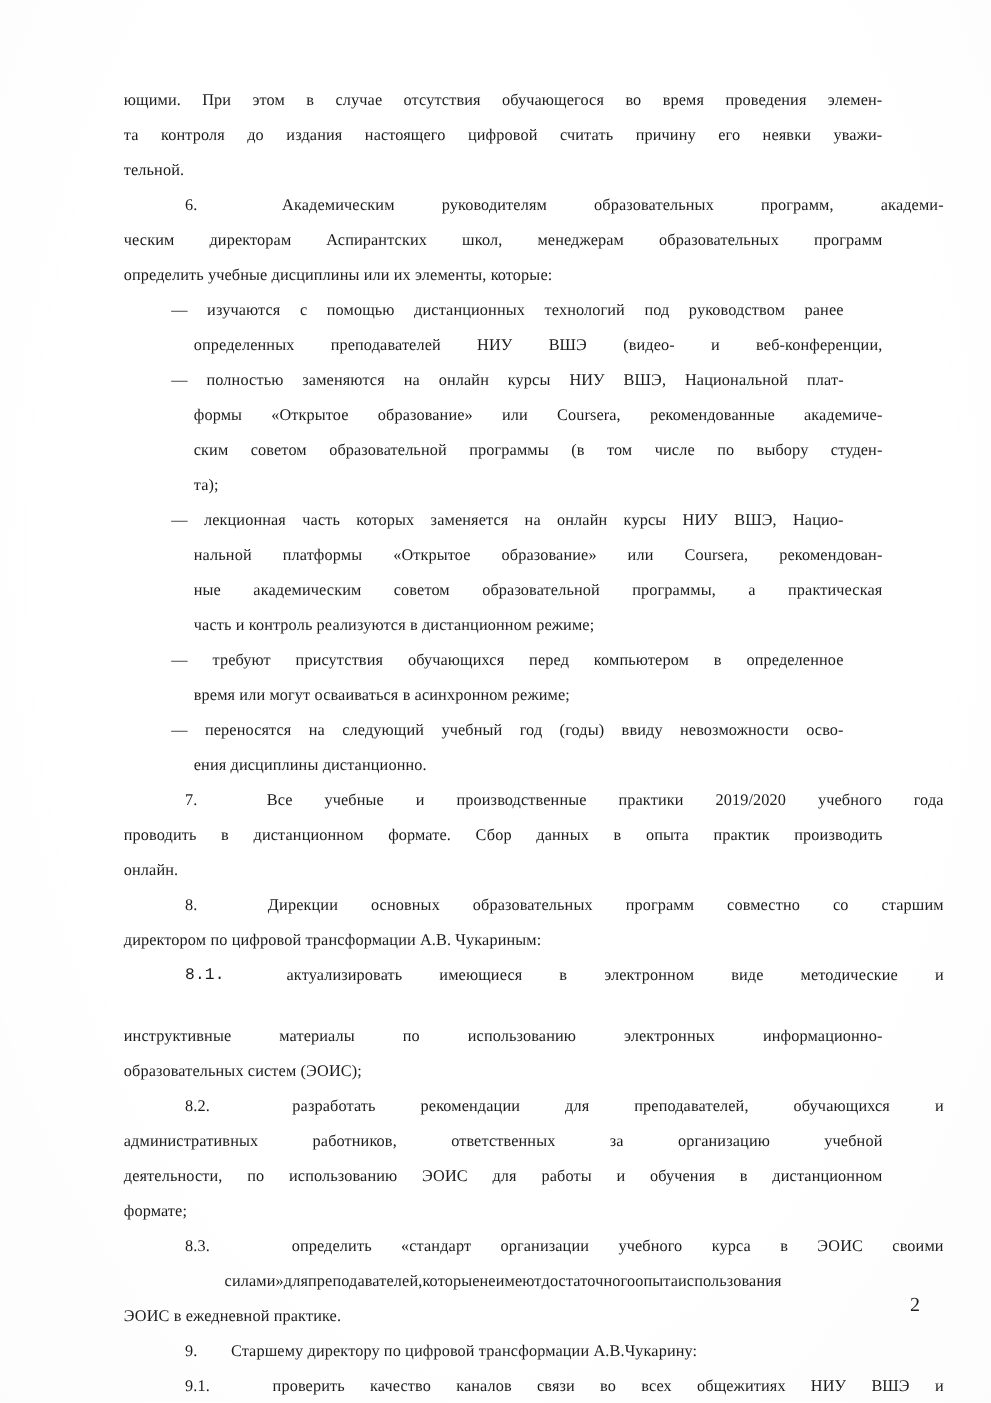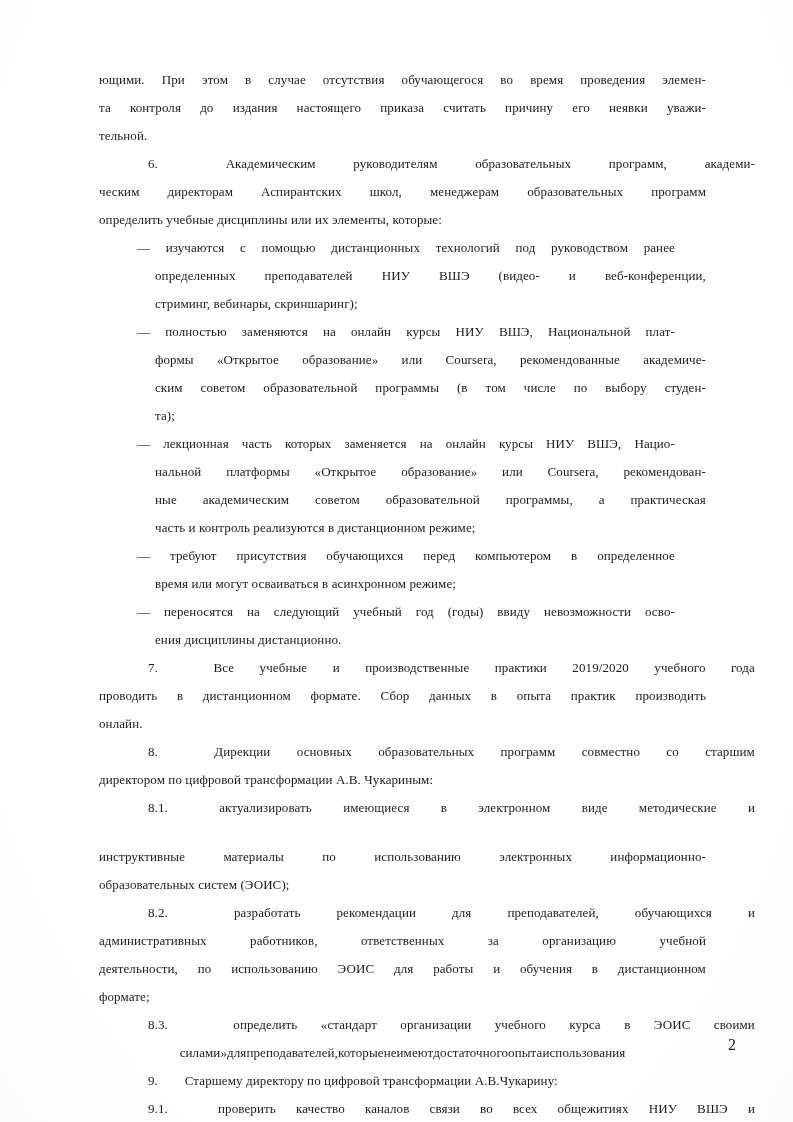--- a/index.html
+++ b/index.html
@@ -96,21 +96,21 @@
           <span>время</span>
           <span>проведения</span>
           <span>элемен-</span>
         </div></div>
       <div class="ln "><div class="j" style="width: 607px;">
           <span>та</span>
           <span>контроля</span>
           <span>до</span>
           <span>издания</span>
           <span>настоящего</span>
-          <span>приказа</span>
+          <span>цифровой</span>
           <span>считать</span>
           <span>причину</span>
           <span>его</span>
           <span>неявки</span>
           <span>уважи-</span>
         </div></div>
       <div class="ln ">тельной.</div>
       <div class="ln ind-para"><div class="j" style="width: 607px;">
           <span style="margin-right: 30px;">6.</span>
           <span>Академическим</span>
@@ -142,21 +142,20 @@
         </div></div>
       <div class="ln ind-bullet-cont"><div class="j bwc">
           <span>определенных</span>
           <span>преподавателей</span>
           <span>НИУ</span>
           <span>ВШЭ</span>
           <span>(видео-</span>
           <span>и</span>
           <span>веб-конференции,</span>
         </div></div>
-      <div class="ln ind-bullet-cont">стриминг, вебинары, скриншаринг);</div>
       <div class="ln ind-bullet"><div class="j bw">
           <span>—</span>
           <span>полностью</span>
           <span>заменяются</span>
           <span>на</span>
           <span>онлайн</span>
           <span>курсы</span>
           <span>НИУ</span>
           <span>ВШЭ,</span>
           <span>Национальной</span>
@@ -269,21 +268,21 @@
           <span>Дирекции</span>
           <span>основных</span>
           <span>образовательных</span>
           <span>программ</span>
           <span>совместно</span>
           <span>со</span>
           <span>старшим</span>
         </div></div>
       <div class="ln ">директором по цифровой трансформации А.В. Чукариным:</div>
       <div class="ln ind-para"><div class="j" style="width: 607px;">
-          <span style="margin-right: 20px;">8.1.</span>
+          <span style="margin-right: 20px; font-family: Liberation Mono, monospace;">8.1.</span>
           <span>актуализировать</span>
           <span>имеющиеся</span>
           <span>в</span>
           <span>электронном</span>
           <span>виде</span>
           <span>методические</span>
           <span>и</span>
         </div></div>
       <div class="ln "><div class="j" style="width: 607px; margin-top: 21px;">
           <span>инструктивные</span>
@@ -339,20 +338,21 @@
           <span>силами»</span>
           <span>для</span>
           <span>преподавателей,</span>
           <span>которые</span>
           <span>не</span>
           <span>имеют</span>
           <span>достаточного</span>
           <span>опыта</span>
           <span>использования</span>
         </div></div>
+      <div class="ln ">ЭОИС в ежедневной практике.</div>
       <div class="ln ind-para">9.        Старшему директору по цифровой трансформации А.В.Чукарину:</div>
       <div class="ln ind-para"><div class="j" style="width: 607px;">
           <span style="margin-right: 30px;">9.1.</span>
           <span>проверить</span>
           <span>качество</span>
           <span>каналов</span>
           <span>связи</span>
           <span>во</span>
           <span>всех</span>
           <span>общежитиях</span>

